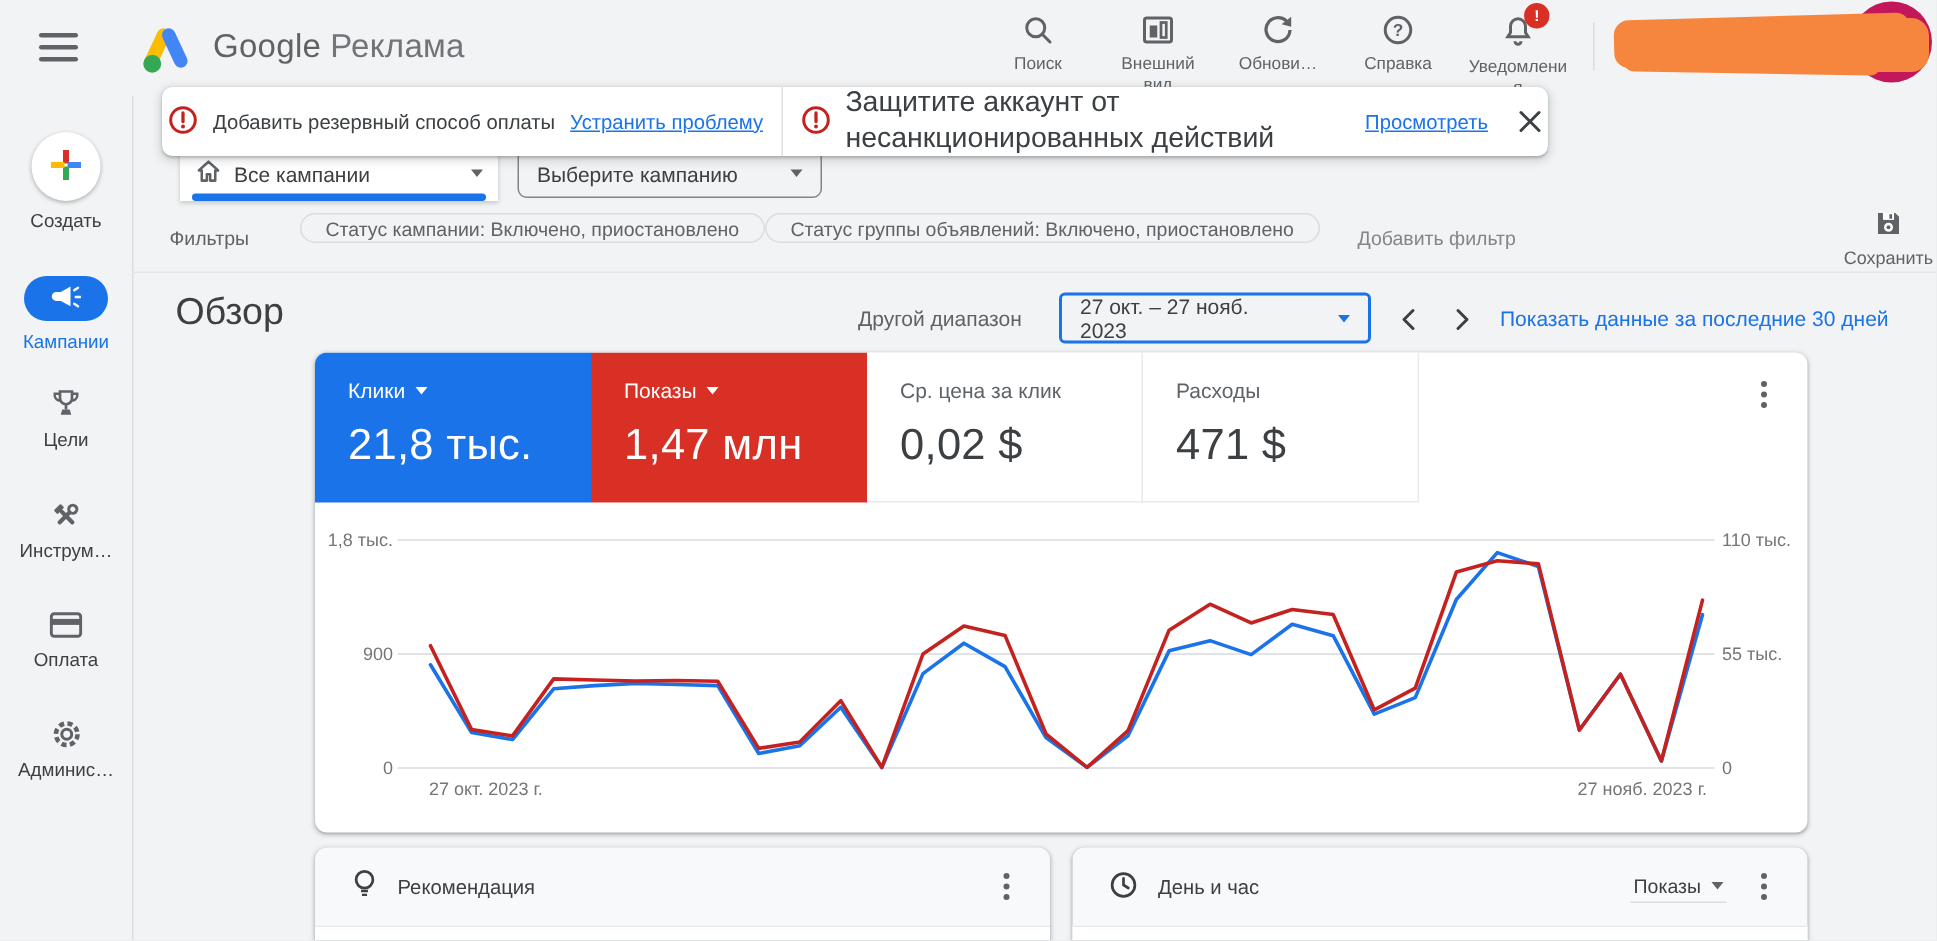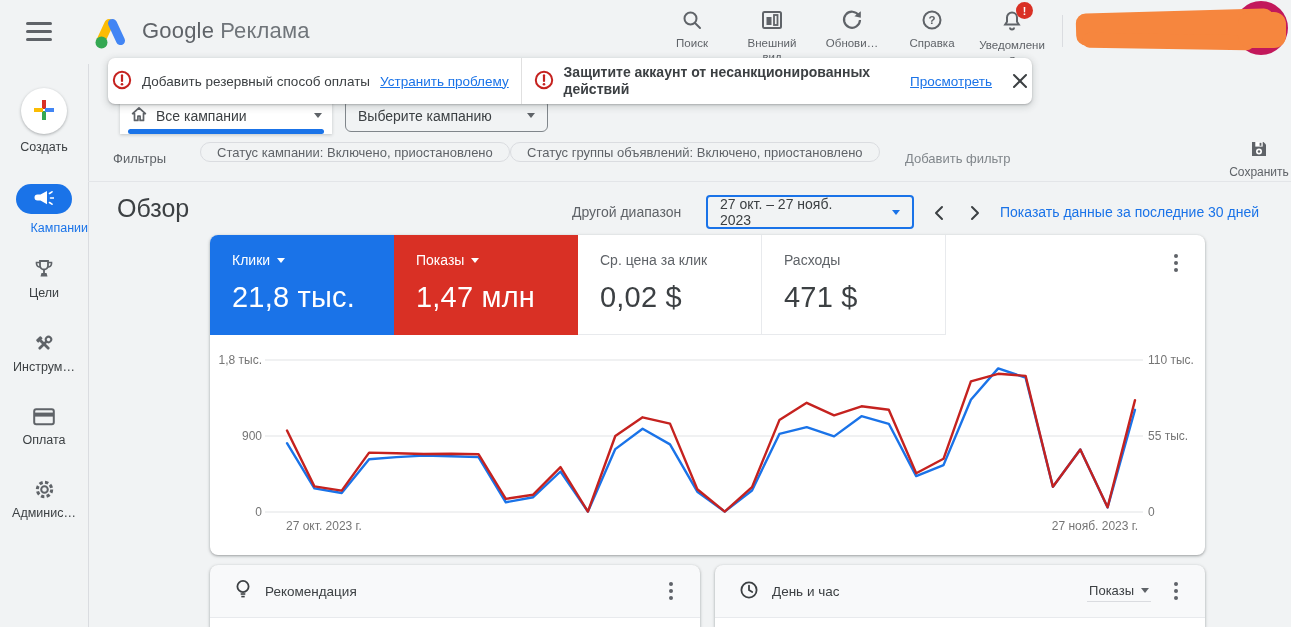--- a/index.html
+++ b/index.html
@@ -31,21 +31,21 @@
   .avatar-circle { position:absolute; left:1234px; top:1px; width:54px; height:54px; border-radius:50%; background:#c2185b; }
   .scribble1 { position:absolute; left:1076px; top:11px; width:198px; height:32px; border-radius:10px; background:#f6863e; transform:rotate(-1.6deg); }
   .scribble2 { position:absolute; left:1082px; top:34px; width:172px; height:15px; border-radius:8px; background:#f6863e; transform:rotate(1deg); }
   .scribble3 { position:absolute; left:1238px; top:12px; width:48px; height:36px; border-radius:12px; background:#f6863e; }
 
   
   .alert-card { position:absolute; left:108px; top:58px; width:924px; height:46px; background:#fff;
     border-radius:7px; box-shadow:0 1px 2px rgba(60,64,67,.3), 0 2px 6px 2px rgba(60,64,67,.15);
     display:flex; align-items:center; padding:0 4px; z-index:30; }
   .alert-text { font-size:13.5px; color:#3c4043; margin-left:10px; white-space:nowrap; }
-  .alert-text.wrap { white-space:normal; width:374px; line-height:1.25; font-size:14px;font-weight:bold; }
+  .alert-text.wrap { white-space:normal; width:374px; line-height:1.25; font-size:19px; }
   .alert-link { font-size:13.5px; color:#1a73e8; text-decoration:underline; margin-left:10px; white-space:nowrap; cursor:pointer; }
   .alert-sep { width:1px; height:46px; background:#e0e0e0; margin:0 12px; }
   .alert-close { margin-left:20px; cursor:pointer; display:flex; }
 
   
   .camp-tab { position:absolute; left:120px; top:97px; width:212px; height:37px; background:#fff;
     box-shadow:0 1px 3px rgba(60,64,67,.25); display:flex; align-items:center; padding:0 10px; z-index:5; cursor:pointer; }
   .camp-tab .lbl { margin-left:8px; font-size:14px; color:#3c4043; flex:1; }
   .camp-underline { position:absolute; left:8px; right:8px; bottom:0; height:5px; border-radius:3px; background:#1a73e8; }
   .camp-select { position:absolute; left:345px; top:99px; width:203px; height:33px; border:1px solid #80868b; border-radius:6px;
@@ -232,21 +232,21 @@
   <div class="abs" style="left:0; top:140px; width:88px; text-align:center; font-size:12.5px; color:#3c4043;">Создать</div>
 
   <div class="abs" style="left:16px; top:184px; width:56px; height:30px; border-radius:15px; background:#1a73e8; display:flex; align-items:center; justify-content:center;">
     <span>
       <svg width="20" height="16" viewBox="0 0 20 16">
           <path d="M13 1 L6.5 4.6 H3.5 a2.5 2.5 0 0 0 0 6 H6.5 L13 14.2 Z" fill="#fff"></path>
           <path d="M15.5 3.5 L18 1.8 M16.5 8 H19.5 M15.5 12.5 L18 14.2" stroke="#fff" stroke-width="1.6" stroke-linecap="round"></path>
         </svg>
     </span>
   </div>
-  <div class="abs" style="left:0; top:221px; width:88px; text-align:right; font-size:12.5px; color:#1a73e8; font-weight:500;">Кампании</div>
+  <div class="abs" style="left:0; top:221px; width:88px; text-align:center; font-size:12.5px; color:#1a73e8; font-weight:500;">Кампании</div>
 
   <div class="abs" style="left:33px; top:258px;">
     <span>
       <svg width="22" height="24" viewBox="0 0 22 24">
         <path d="M7 3 h8 v4.5 a4 4 0 0 1 -8 0 z" fill="none" stroke="#5f6368" stroke-width="1.8"></path>
         <path d="M7 4.5 H3.5 V6 a3.5 3.5 0 0 0 3.5 3" fill="none" stroke="#5f6368" stroke-width="1.6"></path>
         <path d="M15 4.5 h3.5 V6 a3.5 3.5 0 0 1 -3.5 3" fill="none" stroke="#5f6368" stroke-width="1.6"></path>
         <line x1="11" y1="11.5" x2="11" y2="15" stroke="#5f6368" stroke-width="1.8"></line>
         <path d="M8.5 15 h5 l1 3.5 h-7 z" fill="#5f6368"></path>
       </svg>

